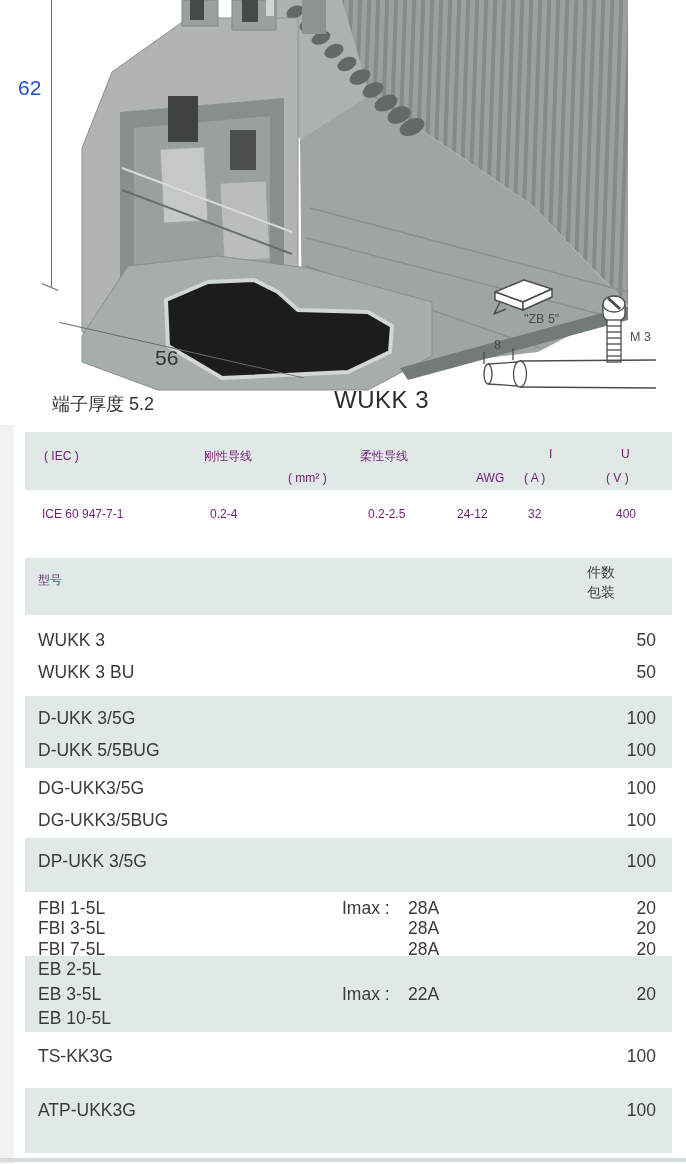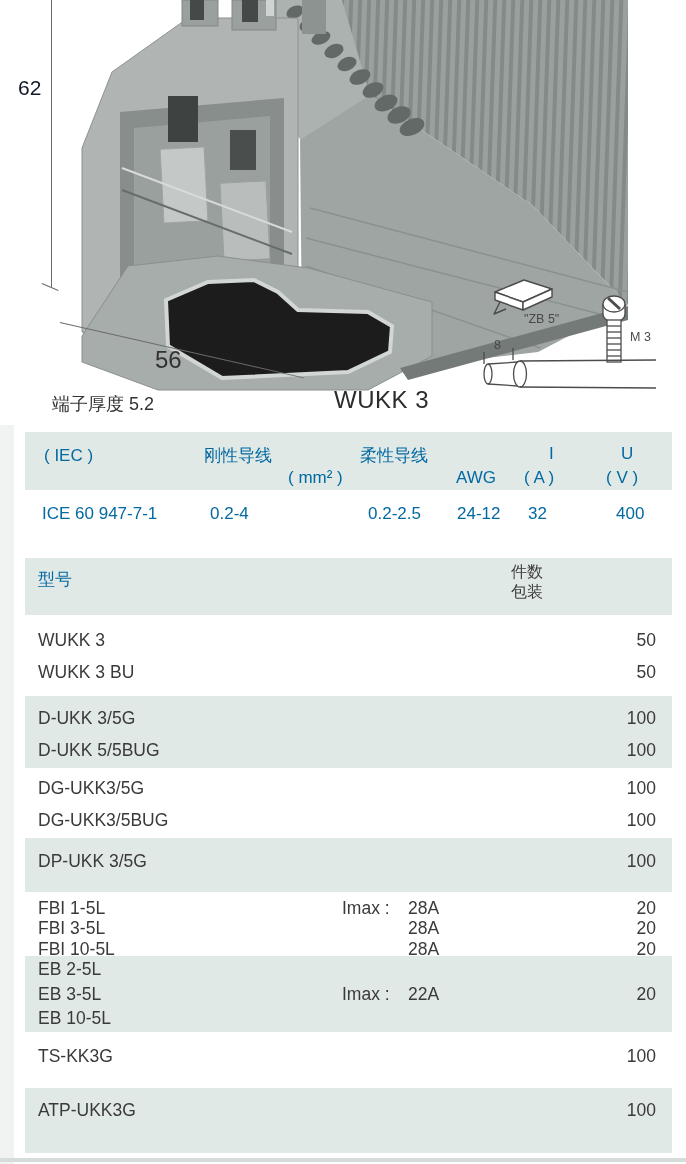--- a/index.html
+++ b/index.html
@@ -3,35 +3,35 @@
 <meta charset="utf-8">
 <style>
   html,body{margin:0;padding:0;background:#fff;}
   .page{position:relative;width:686px;height:1164px;background:#ffffff;
         font-family:"Liberation Sans",sans-serif;color:#3d3d3d;overflow:hidden;}
   .abs{position:absolute;}
   
   .dim-line-v{position:absolute;left:51px;top:0;width:0;height:287px;border-left:1.5px solid #6b6b6b;}
   .dim-tick{position:absolute;left:42px;top:283px;width:18px;border-top:1.5px solid #6b6b6b;
             transform:rotate(23deg);transform-origin:0 0;}
-  .dim-h-label{position:absolute;left:18px;top:76px;font-size:21px;color:#0f172a;}
+  .dim-h-label{position:absolute;left:18px;top:76px;font-size:21px;color:#1d4ed8;}
   .dim-line-d{position:absolute;left:60px;top:322px;width:250px;border-top:1.5px solid #6b6b6b;
               transform:rotate(12.8deg);transform-origin:0 0;}
-  .dim-w-label{position:absolute;left:155px;top:346px;font-size:24px;color:#333;}
+  .dim-w-label{position:absolute;left:155px;top:346px;font-size:21px;color:#333;}
   .thickness-label{position:absolute;left:52px;top:392px;font-size:18px;color:#333;}
   .product-title{position:absolute;left:334px;top:386px;font-size:24px;letter-spacing:.5px;color:#2c2c2c;}
   .icon-label{position:absolute;font-size:12.5px;color:#4a4a4a;}
   
   .band{position:absolute;left:25px;width:647px;background:#e1e9e7;}
-  .cell{position:absolute;font-size:17px;line-height:20px;color:#0369a1;white-space:nowrap;}
+  .cell{position:absolute;font-size:12px;line-height:20px;color:#701a75;white-space:nowrap;}
   .row{position:absolute;left:38px;right:30px;height:22px;font-size:17.5px;line-height:22px;color:#3a3a3a;}
   .row .imax-label{position:absolute;left:304px;}
   .row .imax-value{position:absolute;left:370px;}
   .row .qty{position:absolute;right:0;text-align:center;}
-  .qty-head{position:absolute;left:511px;width:138px;text-align:left;font-size:16px;line-height:20px;}
+  .qty-head{position:absolute;left:532px;width:138px;text-align:center;font-size:14px;line-height:20px;}
   .left-shadow{position:absolute;left:0;top:425px;width:14px;height:739px;background:#f1f3f2;}
   .bottom-bar{position:absolute;left:0;top:1158px;width:686px;height:4px;background:#d6dcda;}
 </style>
 </head>
 <body>
 
 <div class="page">
 
   <svg class="abs" style="left:70px;top:0" width="560" height="395" viewBox="0 0 560 395">
     <defs>
@@ -134,21 +134,21 @@
   <div class="left-shadow"></div>
 
   <div>
     <div class="band" style="top:432px;height:58px"></div>
     <span class="cell" style="left:44px;top:446px">( IEC )</span>
     <span class="cell" style="left:204px;top:446px">刚性导线</span>
     <span class="cell" style="left:360px;top:446px">柔性导线</span>
     <span class="cell" style="left:549px;top:444px">I</span>
     <span class="cell" style="left:621px;top:444px">U</span>
     <span class="cell" style="left:288px;top:468px">( mm² )</span>
-    <span class="cell" style="left:456px;top:468px">AWG</span>
+    <span class="cell" style="left:476px;top:468px">AWG</span>
     <span class="cell" style="left:524px;top:468px">( A )</span>
     <span class="cell" style="left:606px;top:468px">( V )</span>
     <span class="cell" style="left:42px;top:504px">ICE 60 947-7-1</span>
     <span class="cell" style="left:210px;top:504px">0.2-4</span>
     <span class="cell" style="left:368px;top:504px">0.2-2.5</span>
     <span class="cell" style="left:457px;top:504px">24-12</span>
     <span class="cell" style="left:528px;top:504px">32</span>
     <span class="cell" style="left:616px;top:504px">400</span>
   </div>
 
@@ -211,21 +211,21 @@
       <span class="imax-value">28A</span>
       <span class="qty">20</span>
     </div>
     <div class="row" style="top:917px">
       <span class="name">FBI 3-5L</span>
       <span class="imax-label"></span>
       <span class="imax-value">28A</span>
       <span class="qty">20</span>
     </div>
     <div class="row" style="top:938px">
-      <span class="name">FBI 10-5L</span>
+      <span class="name">FBI 7-5L</span>
       <span class="imax-label"></span>
       <span class="imax-value">28A</span>
       <span class="qty">20</span>
     </div>
     <div class="row" style="top:958px">
       <span class="name">EB 2-5L</span>
       <span class="imax-label"></span>
       <span class="imax-value"></span>
       <span class="qty"></span>
     </div>

